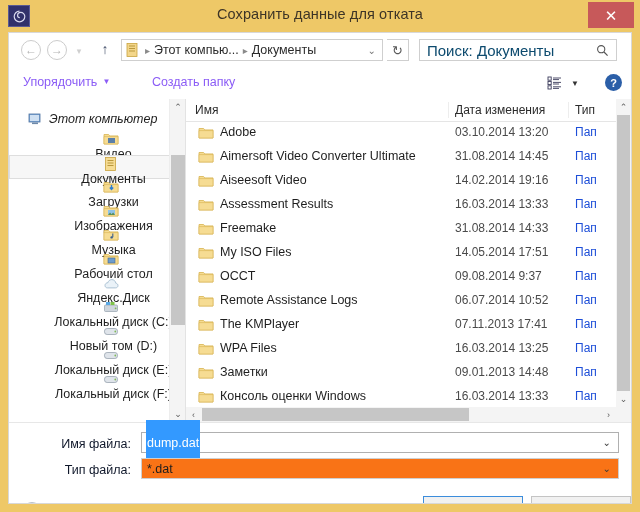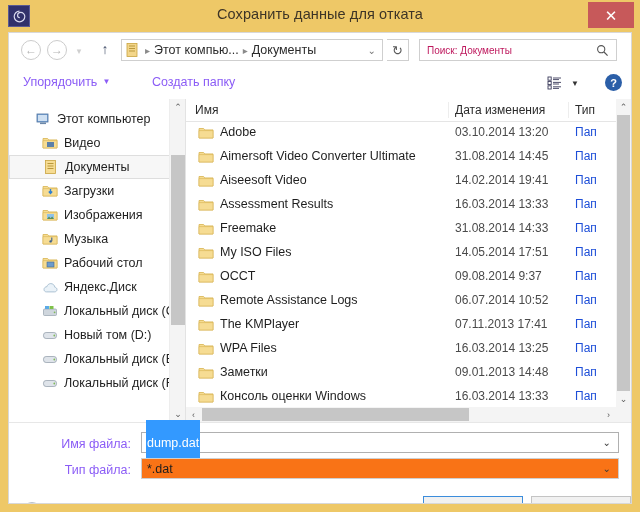--- a/index.html
+++ b/index.html
@@ -84,21 +84,21 @@
     position: absolute; left: 378px; top: 6px; width: 22px; height: 22px;
     border: 1px solid #cfcfcf; border-left: none; background: #ffffff;
     box-sizing: border-box; color: #5a5a5a; font-size: 13px;
     display: flex; align-items: center; justify-content: center; cursor: pointer;
   }
   .searchbox {
     position: absolute; left: 410px; top: 6px; width: 198px; height: 22px;
     border: 1px solid #cfcfcf; background: #ffffff; box-sizing: border-box;
     display: flex; align-items: center; cursor: text;
   }
-  .search-ph { font-size: 10px; color: #be185d; margin-left: 7px; text-align: right; }
+  .search-ph { font-size: 15px; color: #0c4a6e; margin-left: 7px; text-align: right; }
   .search-icon { margin-left: auto; margin-right: 7px; color: #555; }
   
   .toolbar {
     position: absolute; left: 0; top: 34px; width: 622px; height: 32px;
     background: #ffffff;
   }
   .tb-item {
     position: absolute; top: 8px; font-size: 12.5px; color: #8b5cf6;
     cursor: pointer; white-space: nowrap;
   }
@@ -133,22 +133,22 @@
     position: relative; height: 24px; display: flex; align-items: center;
     cursor: pointer; box-sizing: border-box;
   }
   .tree-row.selected {
     background: #f7f7f7; border: 1px solid #dedede;
   }
   .tree-ico {
     width: 16px; height: 16px; flex: 0 0 auto; margin-right: 6px;
   }
   .tree-label { font-size: 12.5px; color: #1e1e1e; white-space: nowrap; }
-  .depth0 { padding-left: 26px; }
-  .depth1 { padding-left: 33px; }
+  .depth0 { padding-left: 18px; font-style: italic; }
+  .depth1 { padding-left: 33px; flex-direction: column; }
   .nav-scroll {
     position: absolute; left: 160px; top: 0; width: 16px; height: 323px;
     background: #f4f4f4; border-left: 1px solid #ededed; box-sizing: border-box;
   }
   .sb-arrow {
     position: absolute; left: 0; width: 16px; height: 16px;
     font-size: 9px; color: #5a5a5a;
     display: flex; align-items: center; justify-content: center; cursor: pointer;
   }
   .sb-up { top: 0; }
@@ -216,21 +216,21 @@
   .hs-thumb {
     position: absolute; top: 1px; left: 16px; width: 267px; height: 13px;
     background: #c6c6c6; cursor: pointer;
   }
   
   .form-area {
     position: absolute; left: 0; top: 389px; width: 622px; height: 81px;
     background: #ffffff; border-top: 1px solid #e7e7e7;
   }
   .form-label {
-    position: absolute; font-size: 12.5px; color: #8b5cf6; text-align: right;
+    position: absolute; font-size: 12.5px; color: #0f172a; text-align: right;
     width: 112px; left: 10px;
   }
   .lbl-name { top: 14px; }
   .lbl-type { top: 40px; }
   .combo {
     position: absolute; left: 132px; height: 21px; box-sizing: border-box;
     border: 1px solid #b0b0b0; display: flex; align-items: center; cursor: text;
   }
   .combo-name { top: 9px; width: 478px; background: #ffffff; }
   .combo-type { top: 35px; width: 478px; background: #f97316; border-color: #cfcfcf; cursor: pointer; }
@@ -448,21 +448,21 @@
               <span class="fname">Aimersoft Video Converter Ultimate</span>
               <span class="fdate">31.08.2014 14:45</span>
               <span class="ftype">Пап</span>
             </div>
             <div class="frow">
               <span class="fico"><svg viewBox="0 0 16 16" width="16" height="16">
                   <path d="M1 3.5h4.6l1.2 1.4H15V13H1z" fill="#f6dc93" stroke="#d8b450" stroke-width="0.8"></path>
                   <path d="M1 5.6h14V13H1z" fill="#f6dc93" stroke="#d8b450" stroke-width="0.6"></path>
                 </svg></span>
               <span class="fname">Aiseesoft Video</span>
-              <span class="fdate">14.02.2014 19:41</span>
+              <span class="fdate">14.02.2014 19:16</span>
               <span class="ftype">Пап</span>
             </div>
             <div class="frow">
               <span class="fico"><svg viewBox="0 0 16 16" width="16" height="16">
                   <path d="M1 3.5h4.6l1.2 1.4H15V13H1z" fill="#f6dc93" stroke="#d8b450" stroke-width="0.8"></path>
                   <path d="M1 5.6h14V13H1z" fill="#f6dc93" stroke="#d8b450" stroke-width="0.6"></path>
                 </svg></span>
               <span class="fname">Assessment Results</span>
               <span class="fdate">16.03.2014 13:33</span>
               <span class="ftype">Пап</span>

